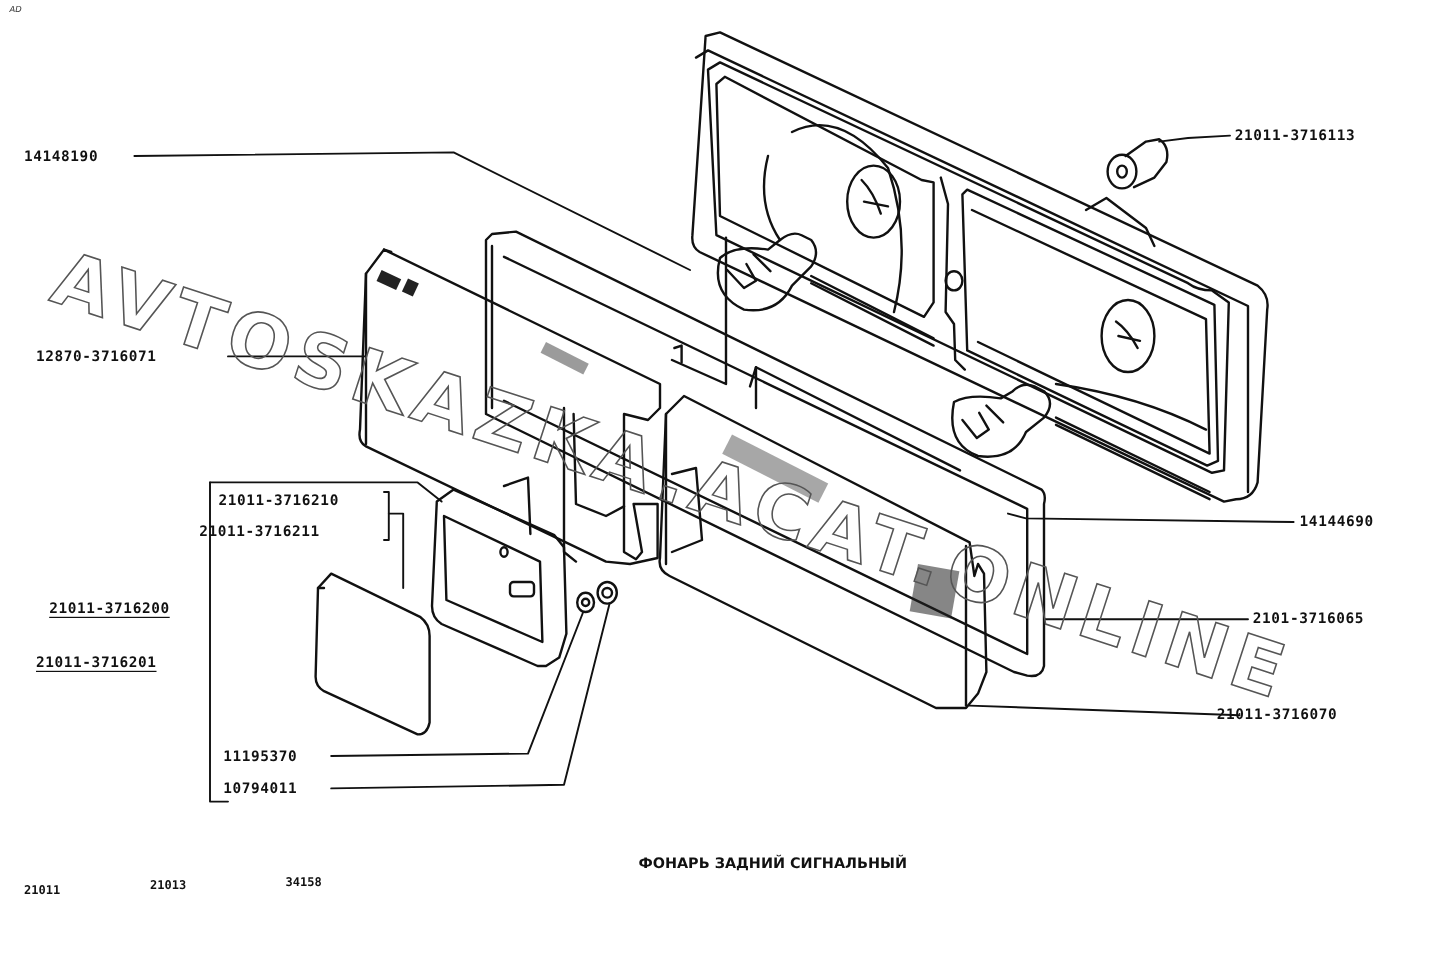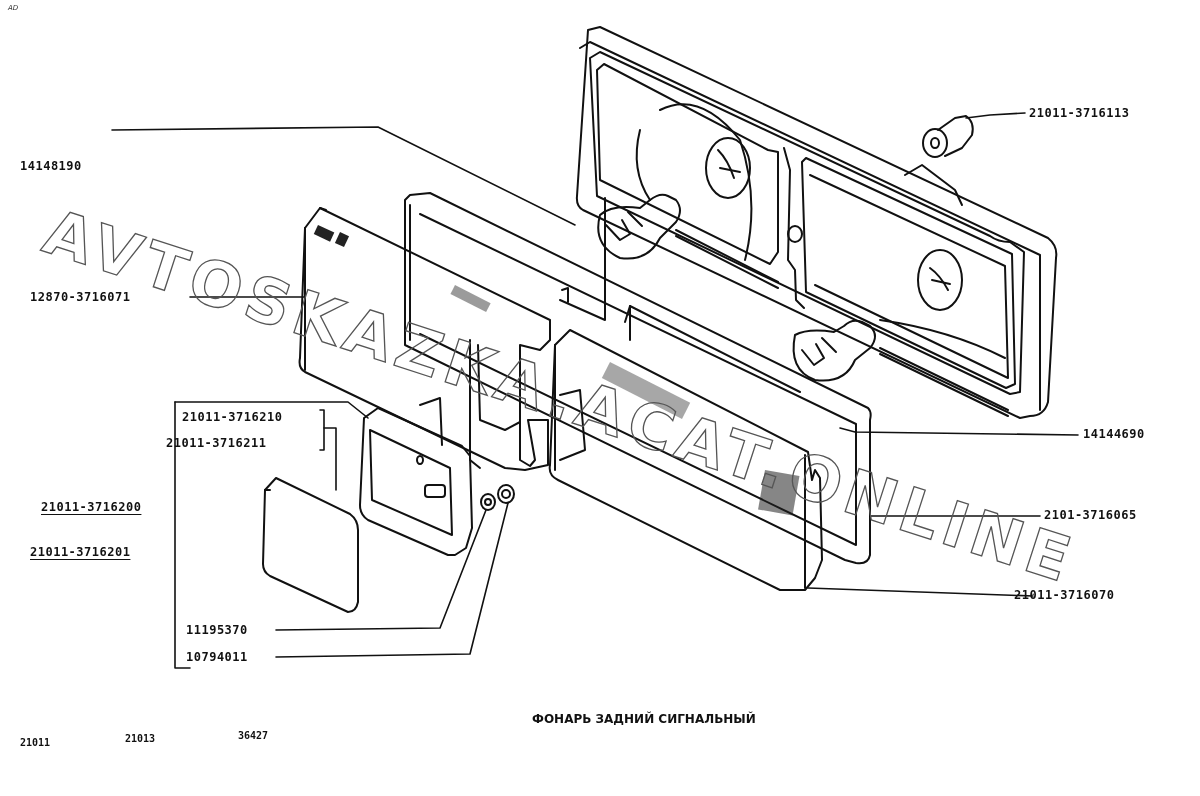--- a/index.html
+++ b/index.html
@@ -139,33 +139,33 @@
 
     <g>
       <text class="wm" x="40" y="250" font-size="62" fill="none" stroke="#555" stroke-width="1.3" transform="rotate(18 40 250)" letter-spacing="6">AVTOSKAZKA.ACAT.ONLINE</text>
     </g>
   </svg>
 
   
   <div class="tiny" style="left:8px;top:4px;">AD</div>
 
   
-  <div class="lbl" style="left:20px;top:122px;margin-top:36px;">14148190</div>
+  <div class="lbl" style="left:20px;top:122px;">14148190</div>
   <div class="lbl" style="left:1029px;top:105px;">21011-3716113</div>
   <div class="lbl" style="left:30px;top:289px;">12870-3716071</div>
   <div class="lbl" style="left:182px;top:409px;">21011-3716210</div>
   <div class="lbl" style="left:166px;top:435px;">21011-3716211</div>
   <div class="lbl u" style="left:41px;top:499px;">21011-3716200</div>
   <div class="lbl u" style="left:30px;top:544px;text-align:center;">21011-3716201</div>
   <div class="lbl" style="left:186px;top:622px;">11195370</div>
   <div class="lbl" style="left:186px;top:649px;text-align:center;">10794011</div>
   <div class="lbl" style="left:1083px;top:426px;">14144690</div>
   <div class="lbl" style="left:1044px;top:507px;">2101-3716065</div>
   <div class="lbl" style="left:1014px;top:587px;">21011-3716070</div>
 
   
   <div class="title" style="left:532px;top:712px;">ФОНАРЬ ЗАДНИЙ СИГНАЛЬНЫЙ</div>
 
   
   <div class="model" style="left:20px;top:737px;">21011</div>
   <div class="model" style="left:125px;top:733px;">21013</div>
-  <div class="model" style="left:238px;top:730px;">36427</div>
+  <div class="model" style="left:238px;top:730px;">34158</div>
 </div>
 
 </body></html>

